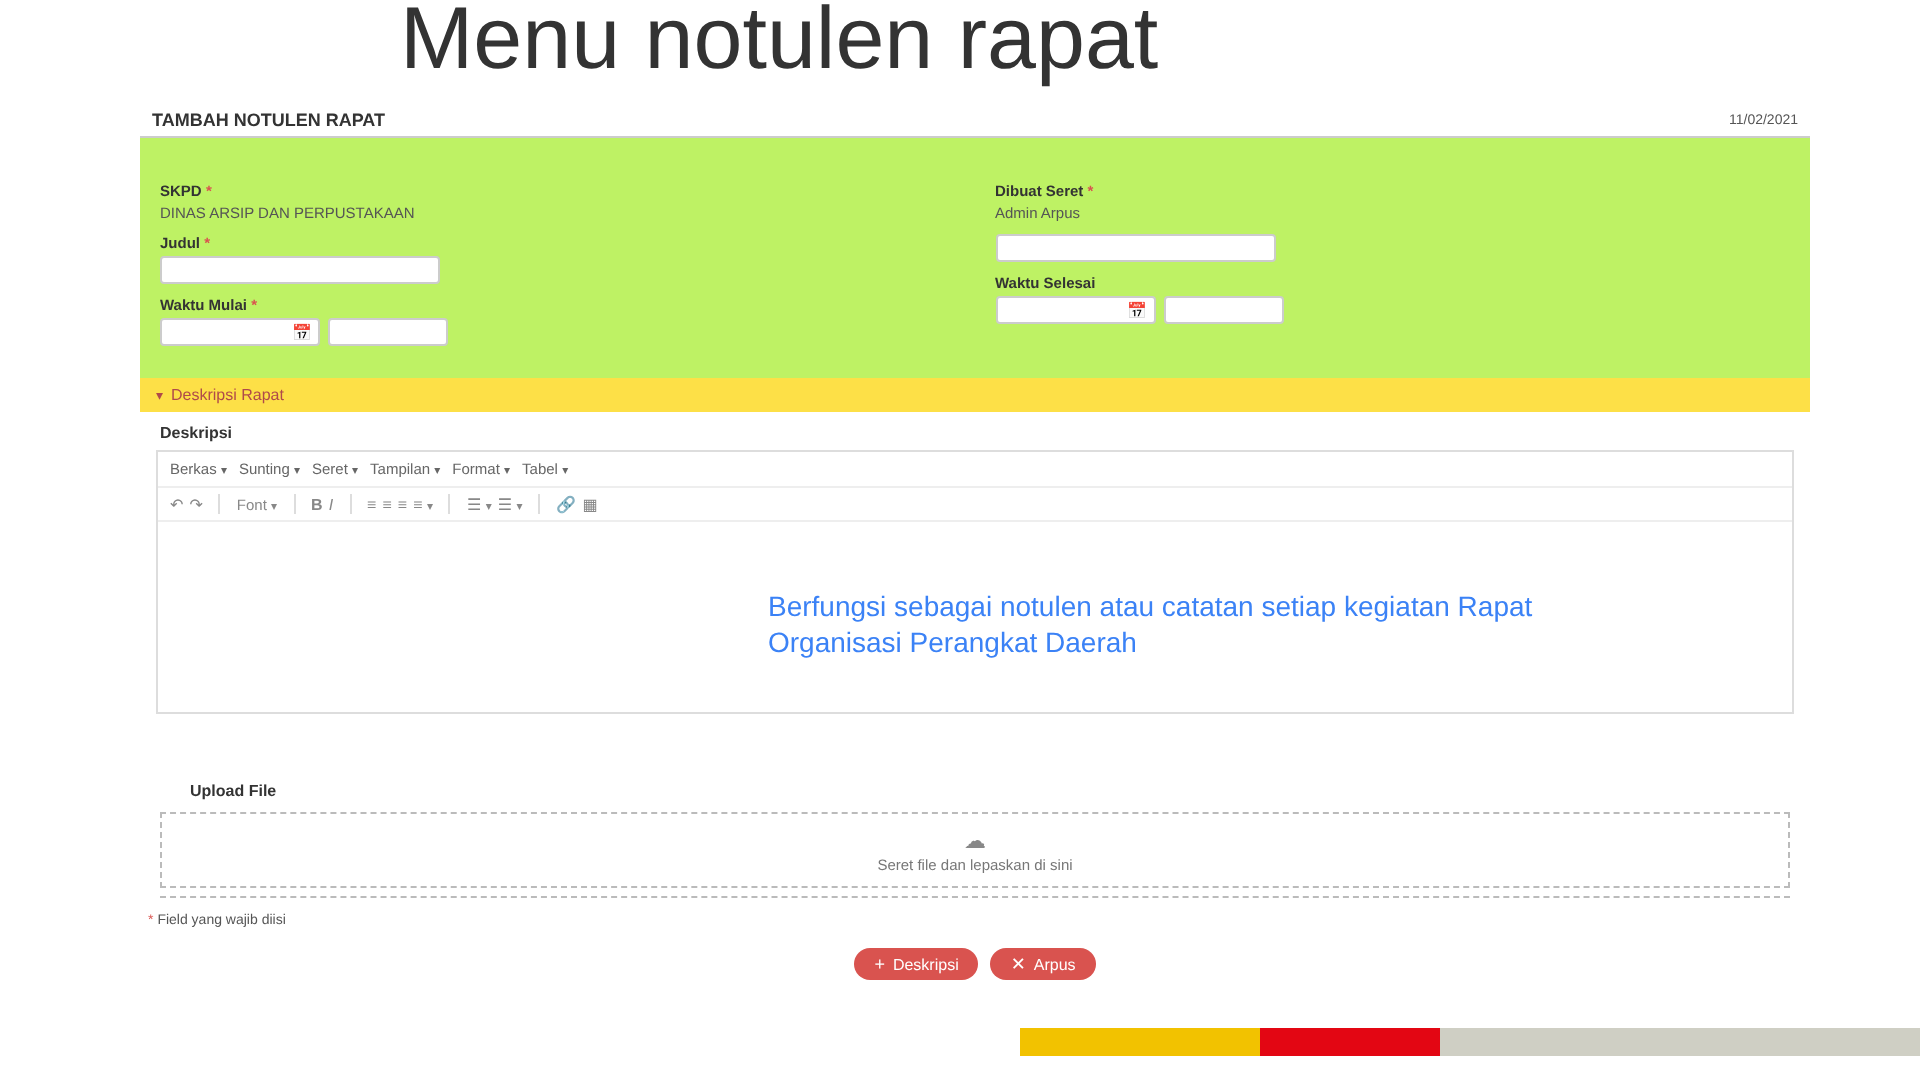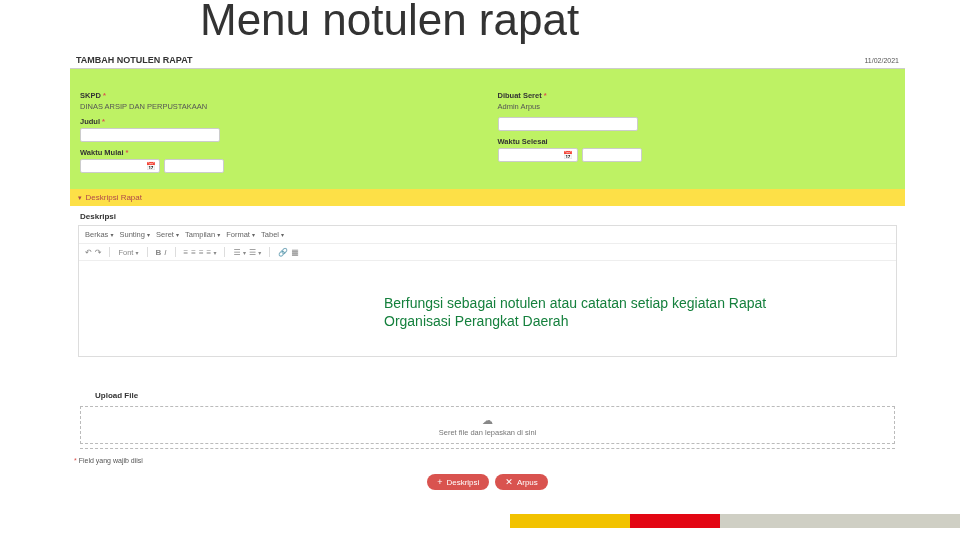--- a/index.html
+++ b/index.html
@@ -106,21 +106,21 @@
   }
 
   .caption-box {
     position:absolute;
     left:380px;
     top:290px;
     width:430px;
     background:#fff;
     font-size:14px;
     line-height:1.3;
-    color:#15803d;
+    color:#3b82f6;
     padding:4px;
   }
 
   .upload-sec { padding:4px 10px 0 10px; }
   .upload-lbl { font-size:8px; font-weight:700; margin:30px 0 6px 0;padding-left:15px;}
   .dropzone {
     border:1px dashed #bbb;
     background:#fff;
     height:38px;
     display:flex;

